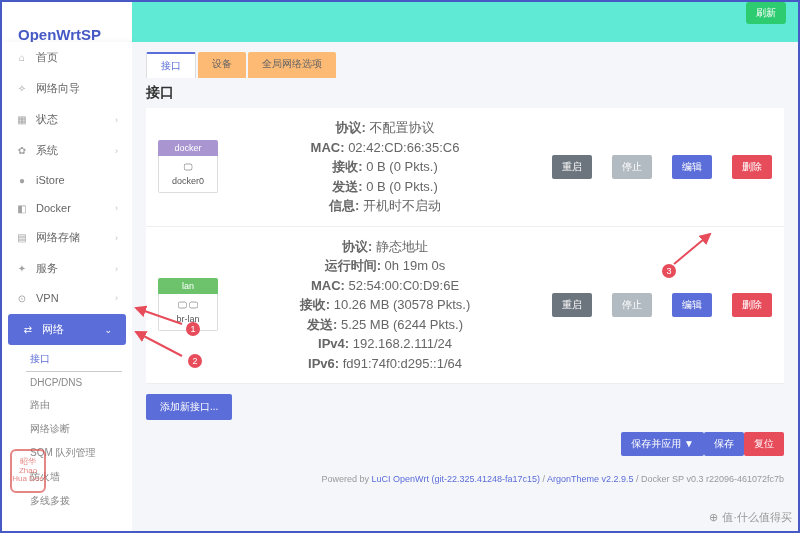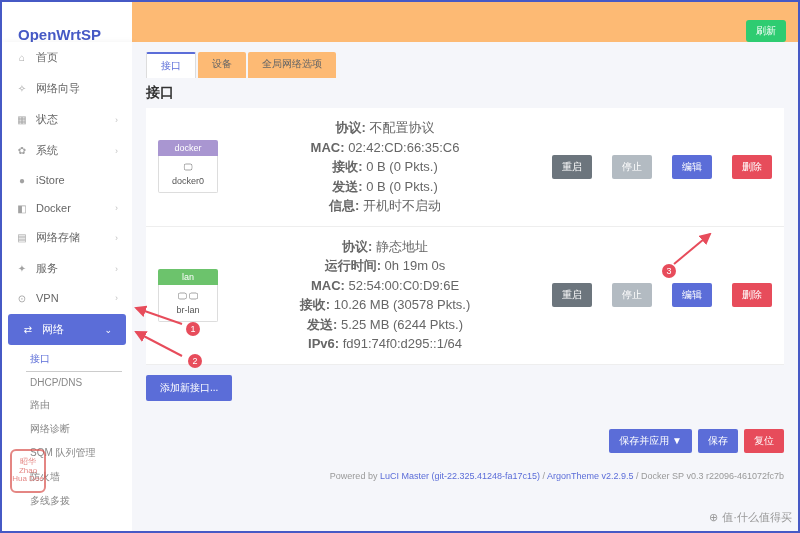--- a/index.html
+++ b/index.html
@@ -1,18 +1,18 @@
 <!DOCTYPE html>
 <html><head>
 <meta charset="utf-8">
 <style>
 * { margin: 0; padding: 0; box-sizing: border-box; font-family: -apple-system, "Microsoft YaHei", sans-serif; }
 body { background: #f5f6fa; font-size: 11px; color: #333; }
 .frame { width: 800px; height: 533px; background: #fff; border: 2px solid #4659c5; position: relative; overflow: hidden; }
-.header { height: 40px; background: #fdba74; display: flex; align-items: flex-end; justify-content: space-between; padding: 0 12px; position: absolute; top: 0; left: 130px; right: 0; }
+.header { height: 40px; background: #5eead4; display: flex; align-items: flex-start; justify-content: space-between; padding: 0 12px; position: absolute; top: 0; left: 130px; right: 0; }
 .logo { position: absolute; top: 12px; left: 0; width: 130px; height: 40px; display: flex; align-items: center; padding-left: 16px; font-weight: bold; font-size: 15px; color: #5b6dd8; background: #fff; }
 .logo span { color: #4659c5; }
 .refresh-btn { background: #2ecc71; color: #fff; padding: 4px 10px; border-radius: 3px; font-size: 10px; cursor: pointer; }
 .sidebar { position: absolute; top: 40px; left: 0; width: 130px; height: calc(100% - 40px); background: #fff; box-shadow: 2px 0 6px rgba(0,0,0,0.06); overflow-y: auto; }
 .sb-item { padding: 8px 14px; display: flex; align-items: center; gap: 8px; font-size: 11px; color: #666; cursor: pointer; }
 .sb-item .icon { width: 12px; height: 12px; display: inline-flex; align-items: center; justify-content: center; font-size: 10px; opacity: 0.6; }
 .sb-item .chev { margin-left: auto; font-size: 9px; opacity: 0.4; }
 .sb-item.active { background: #5b6dd8; color: #fff; border-radius: 3px; margin: 2px 6px; }
 .sb-item.active .icon, .sb-item.active .chev { opacity: 1; }
 .sb-sub { padding: 5px 14px 5px 28px; font-size: 10px; color: #888; cursor: pointer; }
@@ -30,21 +30,21 @@
 .badge-purple { background: #a996d1; }
 .badge-green { background: #6cc36c; }
 .iface-info { flex: 1; text-align: center; font-size: 13px; color: #666; line-height: 1.5; padding: 0 8px; }
 .iface-actions { display: flex; gap: 20px; }
 .btn { padding: 5px 10px; font-size: 10px; color: #fff; border-radius: 2px; cursor: pointer; }
 .btn-gray { background: #6c757d; }
 .btn-light { background: #b3bbc2; }
 .btn-blue { background: #5b6dd8; }
 .btn-red { background: #e74c5b; }
 .add-btn { display: inline-block; background: #5b6dd8; color: #fff; padding: 6px 14px; font-size: 10px; border-radius: 2px; margin-top: 10px; cursor: pointer; }
-.bottom-actions { display: flex; gap: 6px; justify-content: flex-end; margin-top: 28px; }
+.bottom-actions { display: flex; justify-content: flex-end; margin-top: 12px; }
 .btn-save { padding: 5px 10px; font-size: 10px; border-radius: 2px; cursor: pointer; color: #fff; }
 .footer-text { text-align: right; font-size: 9px; color: #999; margin-top: 18px; }
 .footer-text a { color: #5b6dd8; text-decoration: none; }
 .anno { position: absolute; z-index: 10; pointer-events: none; }
 .anno-circle { width: 14px; height: 14px; border-radius: 50%; background: #e74c5b; color: #fff; font-size: 9px; display: flex; align-items: center; justify-content: center; }
 .arrow { position: absolute; z-index: 9; }
 .watermark { position: absolute; bottom: 6px; right: 6px; font-size: 11px; color: #999; display: flex; align-items: center; gap: 4px; }
 .seal { position: absolute; left: 8px; bottom: 38px; width: 36px; height: 44px; border: 2px solid #d9534f; border-radius: 6px; color: #d9534f; font-size: 8px; display: flex; align-items: center; justify-content: center; text-align: center; line-height: 1.1; opacity: 0.7; }
 </style>
 </head>
@@ -157,20 +157,21 @@
               <div>🖵 🖵</div>
               <div class="ifname">br-lan</div>
             </div>
     </div>
     <div class="iface-info">
             <div><b>协议:</b> 静态地址</div>
             <div><b>运行时间:</b> 0h 19m 0s</div>
             <div><b>MAC:</b> 52:54:00:C0:D9:6E</div>
             <div><b>接收:</b> 10.26 MB (30578 Pkts.)</div>
             <div><b>发送:</b> 5.25 MB (6244 Pkts.)</div>
+            <div><b>IPv4:</b> 192.168.2.111/24</div>
             <div><b>IPv6:</b> fd91:74f0:d295::1/64</div>
           </div>
     <div class="iface-actions">
       <span class="btn btn-gray">重启</span>
       <span class="btn btn-light">停止</span>
       <span class="btn btn-blue">编辑</span>
       <span class="btn btn-red">删除</span>
     </div>
         </div>
       </div>
@@ -178,21 +179,21 @@
 
     <div class="bottom-actions">
       <span class="btn-save" style="background:#5b6dd8">
         <span>保存并应用</span> <span>▼</span>
       </span>
       <span class="btn-save" style="background:#5b6dd8">保存</span>
       <span class="btn-save" style="background:#e74c5b">复位</span>
     </div>
 
     <div class="footer-text">
-      <span>Powered by </span><a>LuCI Master (git-22.325.41248-fa17c15)</a><span> / </span><a>ArgonTheme v2.2.9.5</a><span> / Docker SP v0.3 r22096-461072fc7b</span>
+      <span>Powered by </span><a>LuCI OpenWrt (git-22.325.41248-fa17c15)</a><span> / </span><a>ArgonTheme v2.2.9.5</a><span> / Docker SP v0.3 r22096-461072fc7b</span>
     </div>
   </div>
 
   <svg class="arrow" style="left:130px;top:302px" width="60" height="24">
       <defs>
         <marker id="ah1" markerWidth="6" markerHeight="6" refX="5" refY="3" orient="auto">
           <path d="M0,0 L6,3 L0,6 Z" fill="#e74c5b"></path>
         </marker>
       </defs>
       <line x1="50" y1="20" x2="4" y2="4" stroke="#e74c5b" stroke-width="2" marker-end="url(#ah1)"></line>

